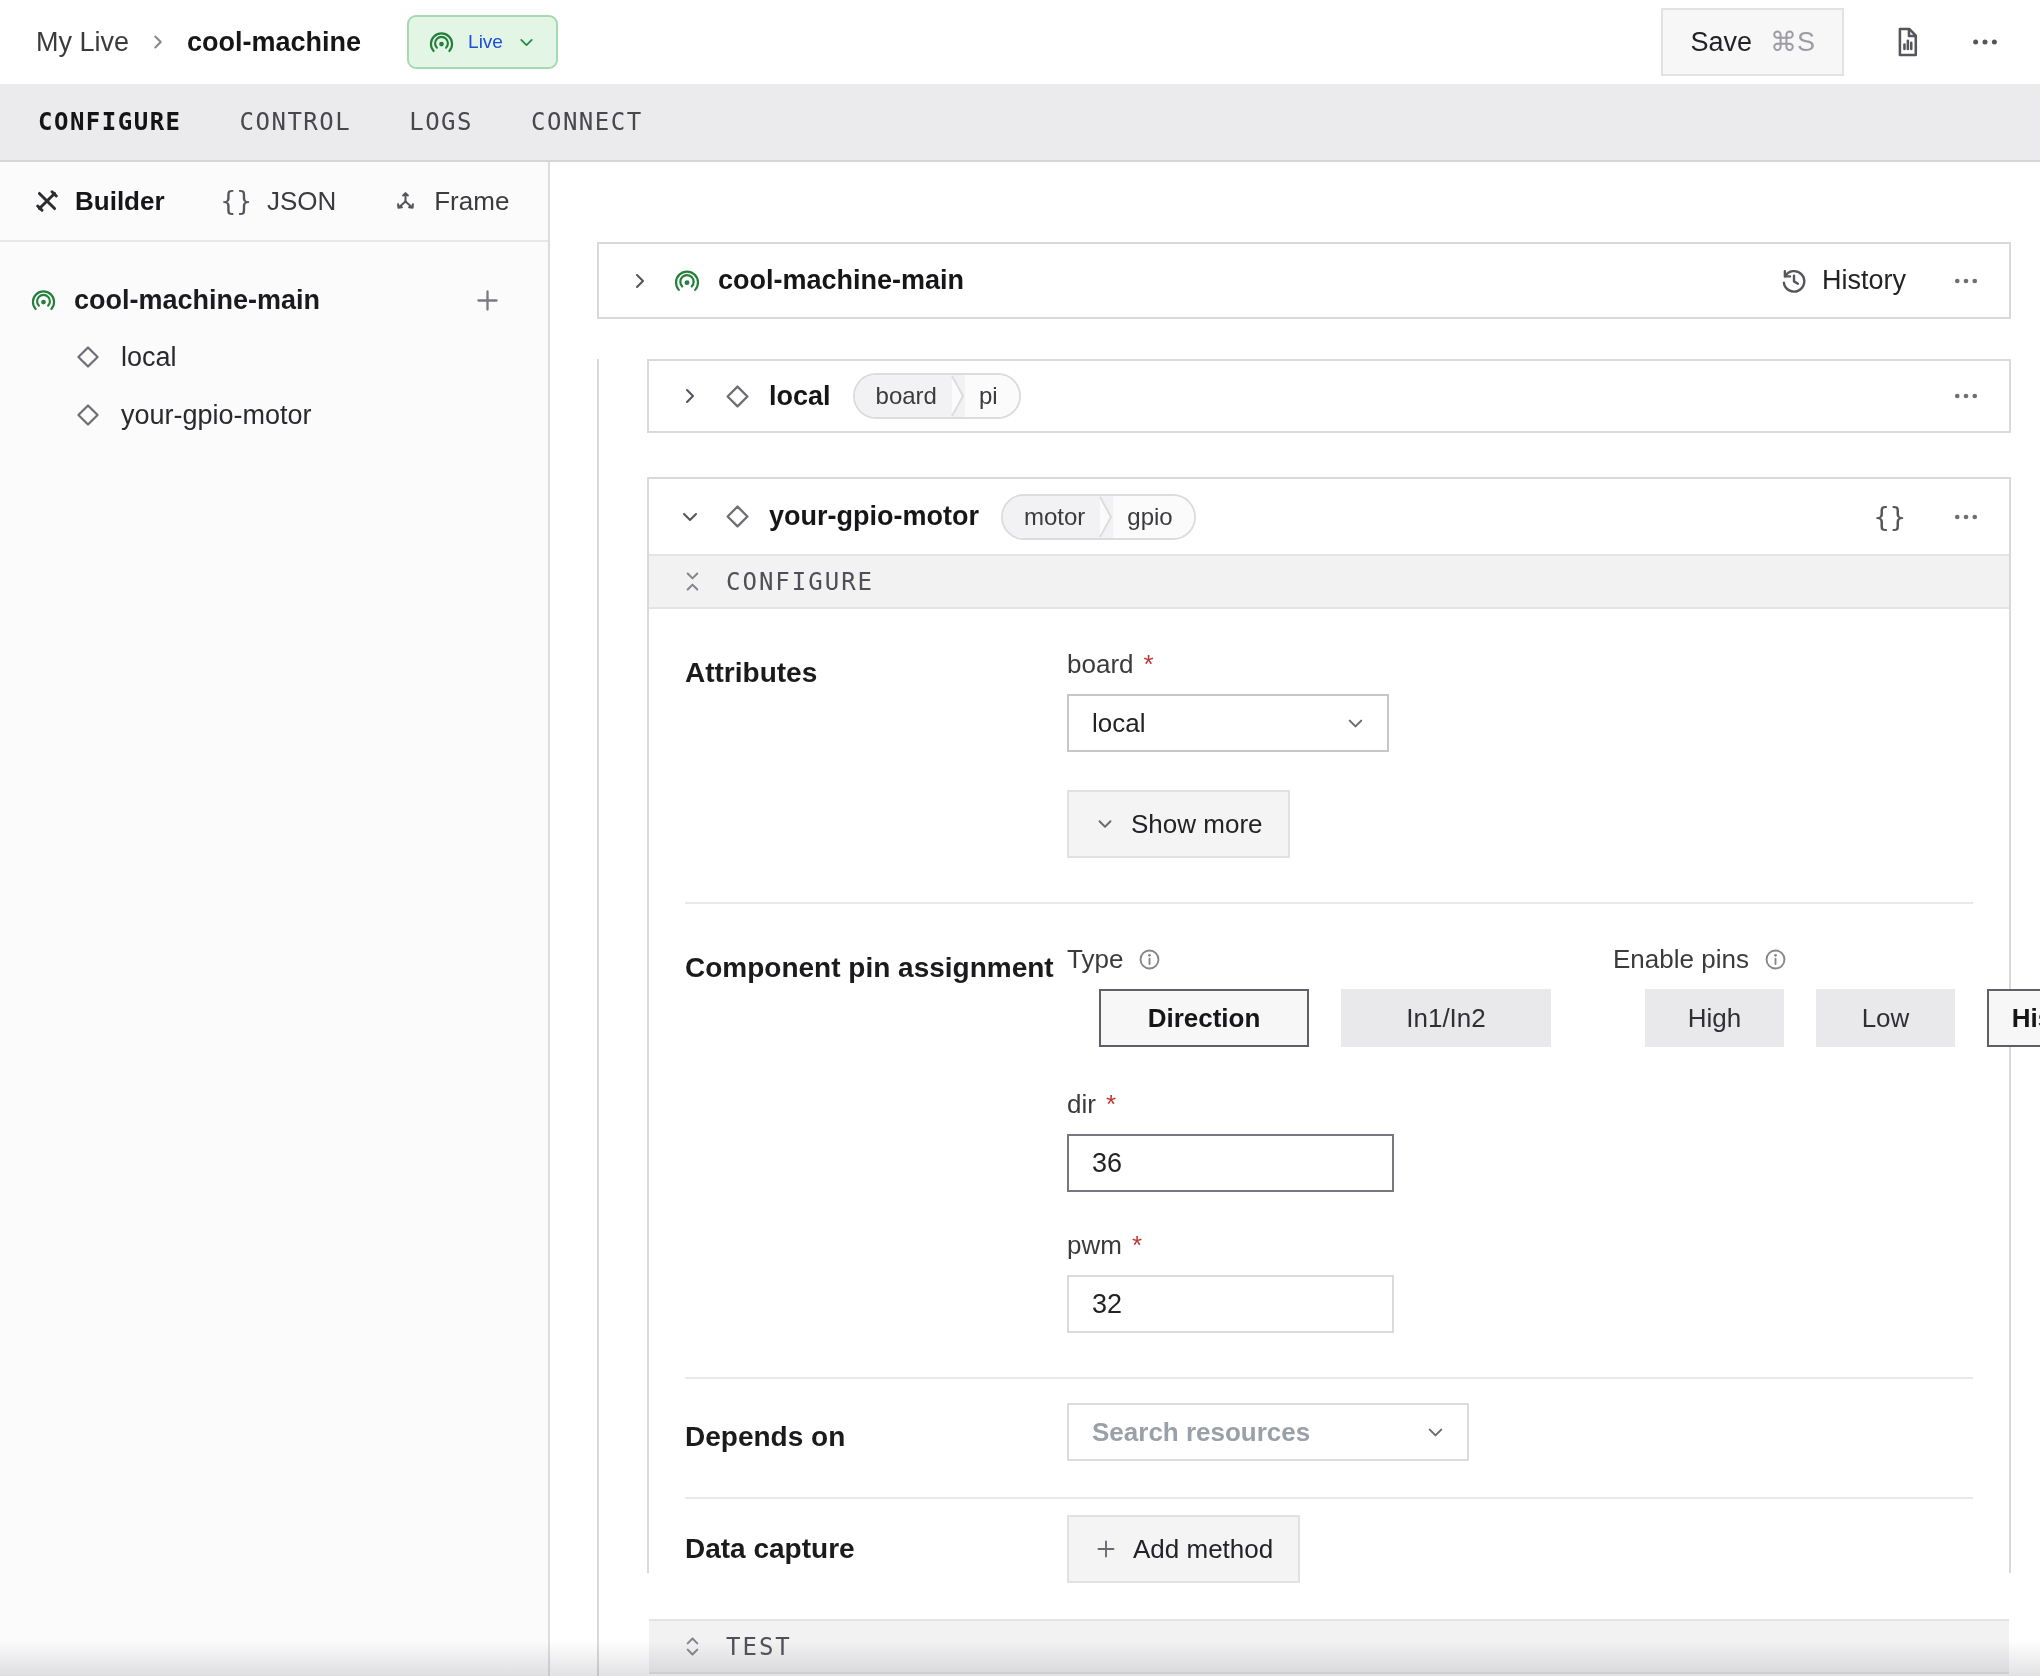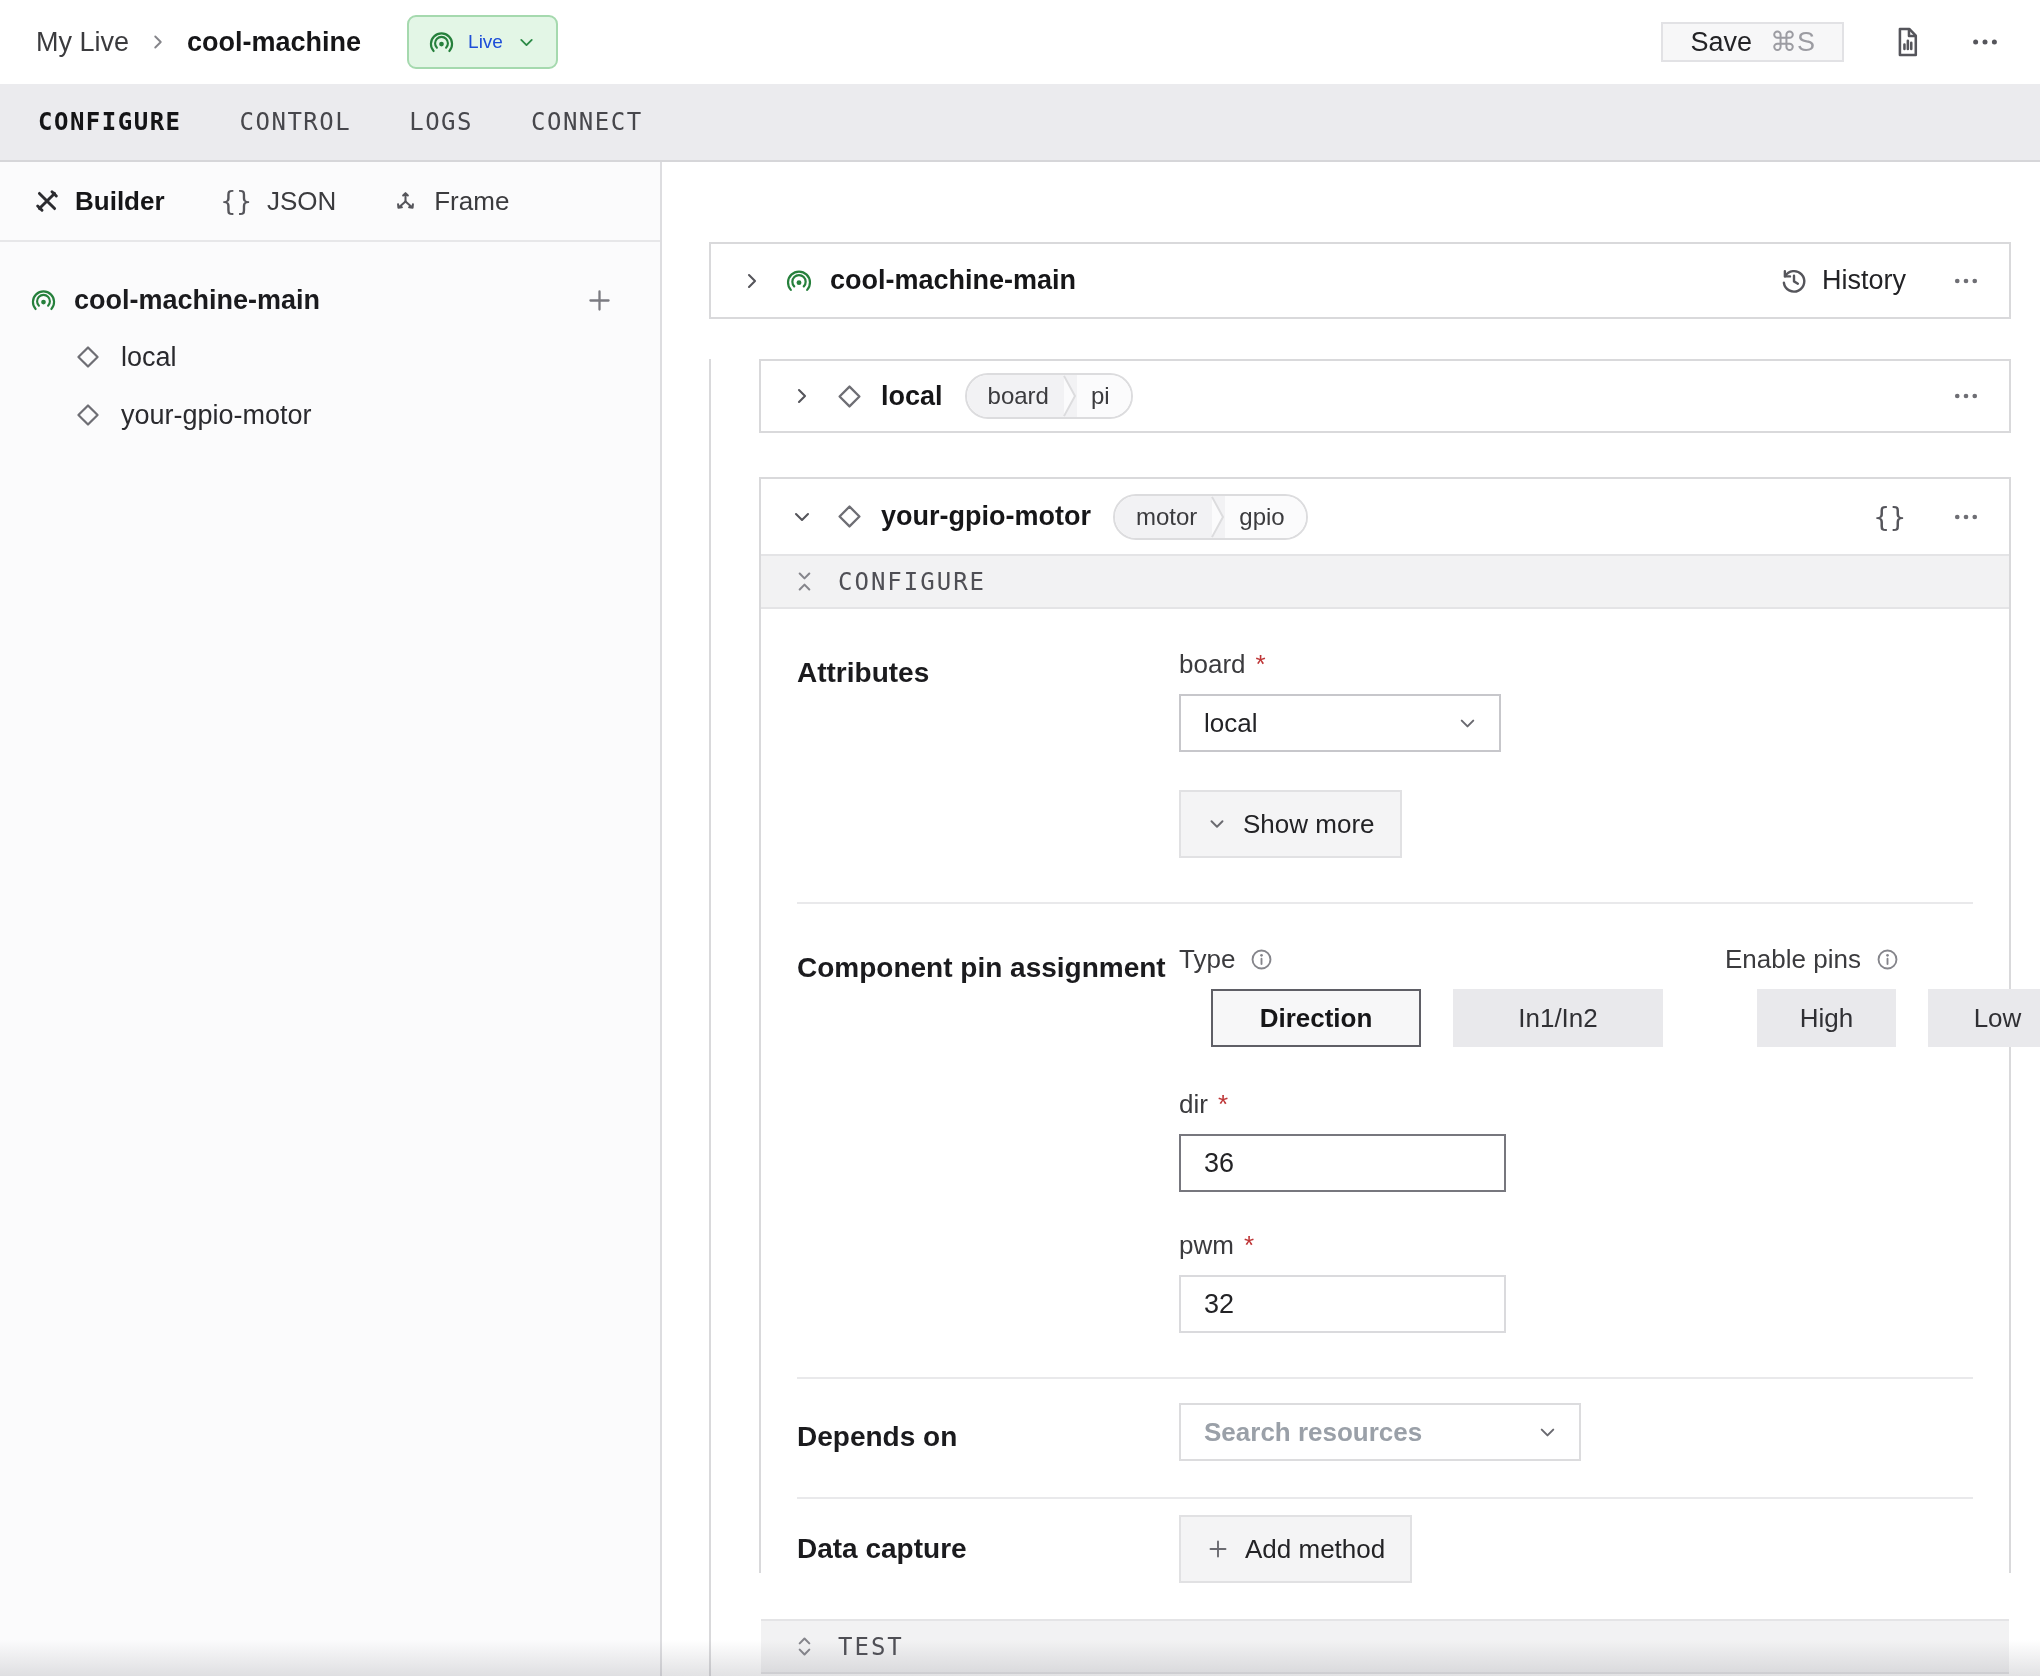--- a/index.html
+++ b/index.html
@@ -17,41 +17,41 @@
   .crumb-parent { color:#3b3b3e; cursor:pointer; }
   .crumb-sep { color:#85858a; }
   .crumb-current { font-weight:700; color:#161618; }
   .live-pill {
     margin-left:46px; height:54px; border:2px solid #a5d9ae; background:#e3f6e6;
     border-radius:9px; display:flex; align-items:center; gap:13px; padding:0 19px; cursor:pointer;
   }
   .live-label { color:#1d4ed8; font-size:19px; }
   .topbar-right { margin-left:auto; display:flex; align-items:center; gap:46px; }
   .save-btn {
-    height:40px; border:2px solid #e2e2e5; background:#f7f7f8; display:flex;
+    height:68px; border:2px solid #e2e2e5; background:#f7f7f8; display:flex;
     align-items:center; gap:18px; padding:0 27px; font-size:27px; cursor:pointer;
   }
   .save-label { color:#232326; }
   .save-shortcut { color:#9c9ca2; }
   .iconbtn { color:#55555b; cursor:pointer; }
 
   
   .tabbar {
     height:78px; background:#ebebee; border-bottom:2px solid #d6d6d9;
     display:flex; align-items:center; padding-left:38px; gap:58px;
     font-family:"DejaVu Sans Mono", monospace; font-size:24px; letter-spacing:1.5px;
   }
   .tab { color:#47474c; cursor:pointer; }
   .tab.active { color:#141416; font-weight:700; }
 
   
   .body { display:flex; height:1514px; }
 
   
-  .sidebar { width:662px; flex:none; background:#fbfbfc; border-right:2px solid #dddde0; }
+  .sidebar { width:550px; flex:none; background:#fbfbfc; border-right:2px solid #dddde0; }
   .views {
     height:80px; border-bottom:2px solid #e7e7e9; display:flex; align-items:center;
     padding-left:34px; gap:56px;
   }
   .view-item { display:flex; align-items:center; gap:15px; font-size:26px; color:#3b3b3e; cursor:pointer; }
   .view-item .icon { color:#55555b; }
   .view-item.active { font-weight:700; color:#161618; }
   .view-item.active .icon { color:#2c2c30; }
   .braces-glyph { font-family:"DejaVu Sans Mono", monospace; font-size:26px; color:#55555b; }
   .tree { padding-top:30px; }

